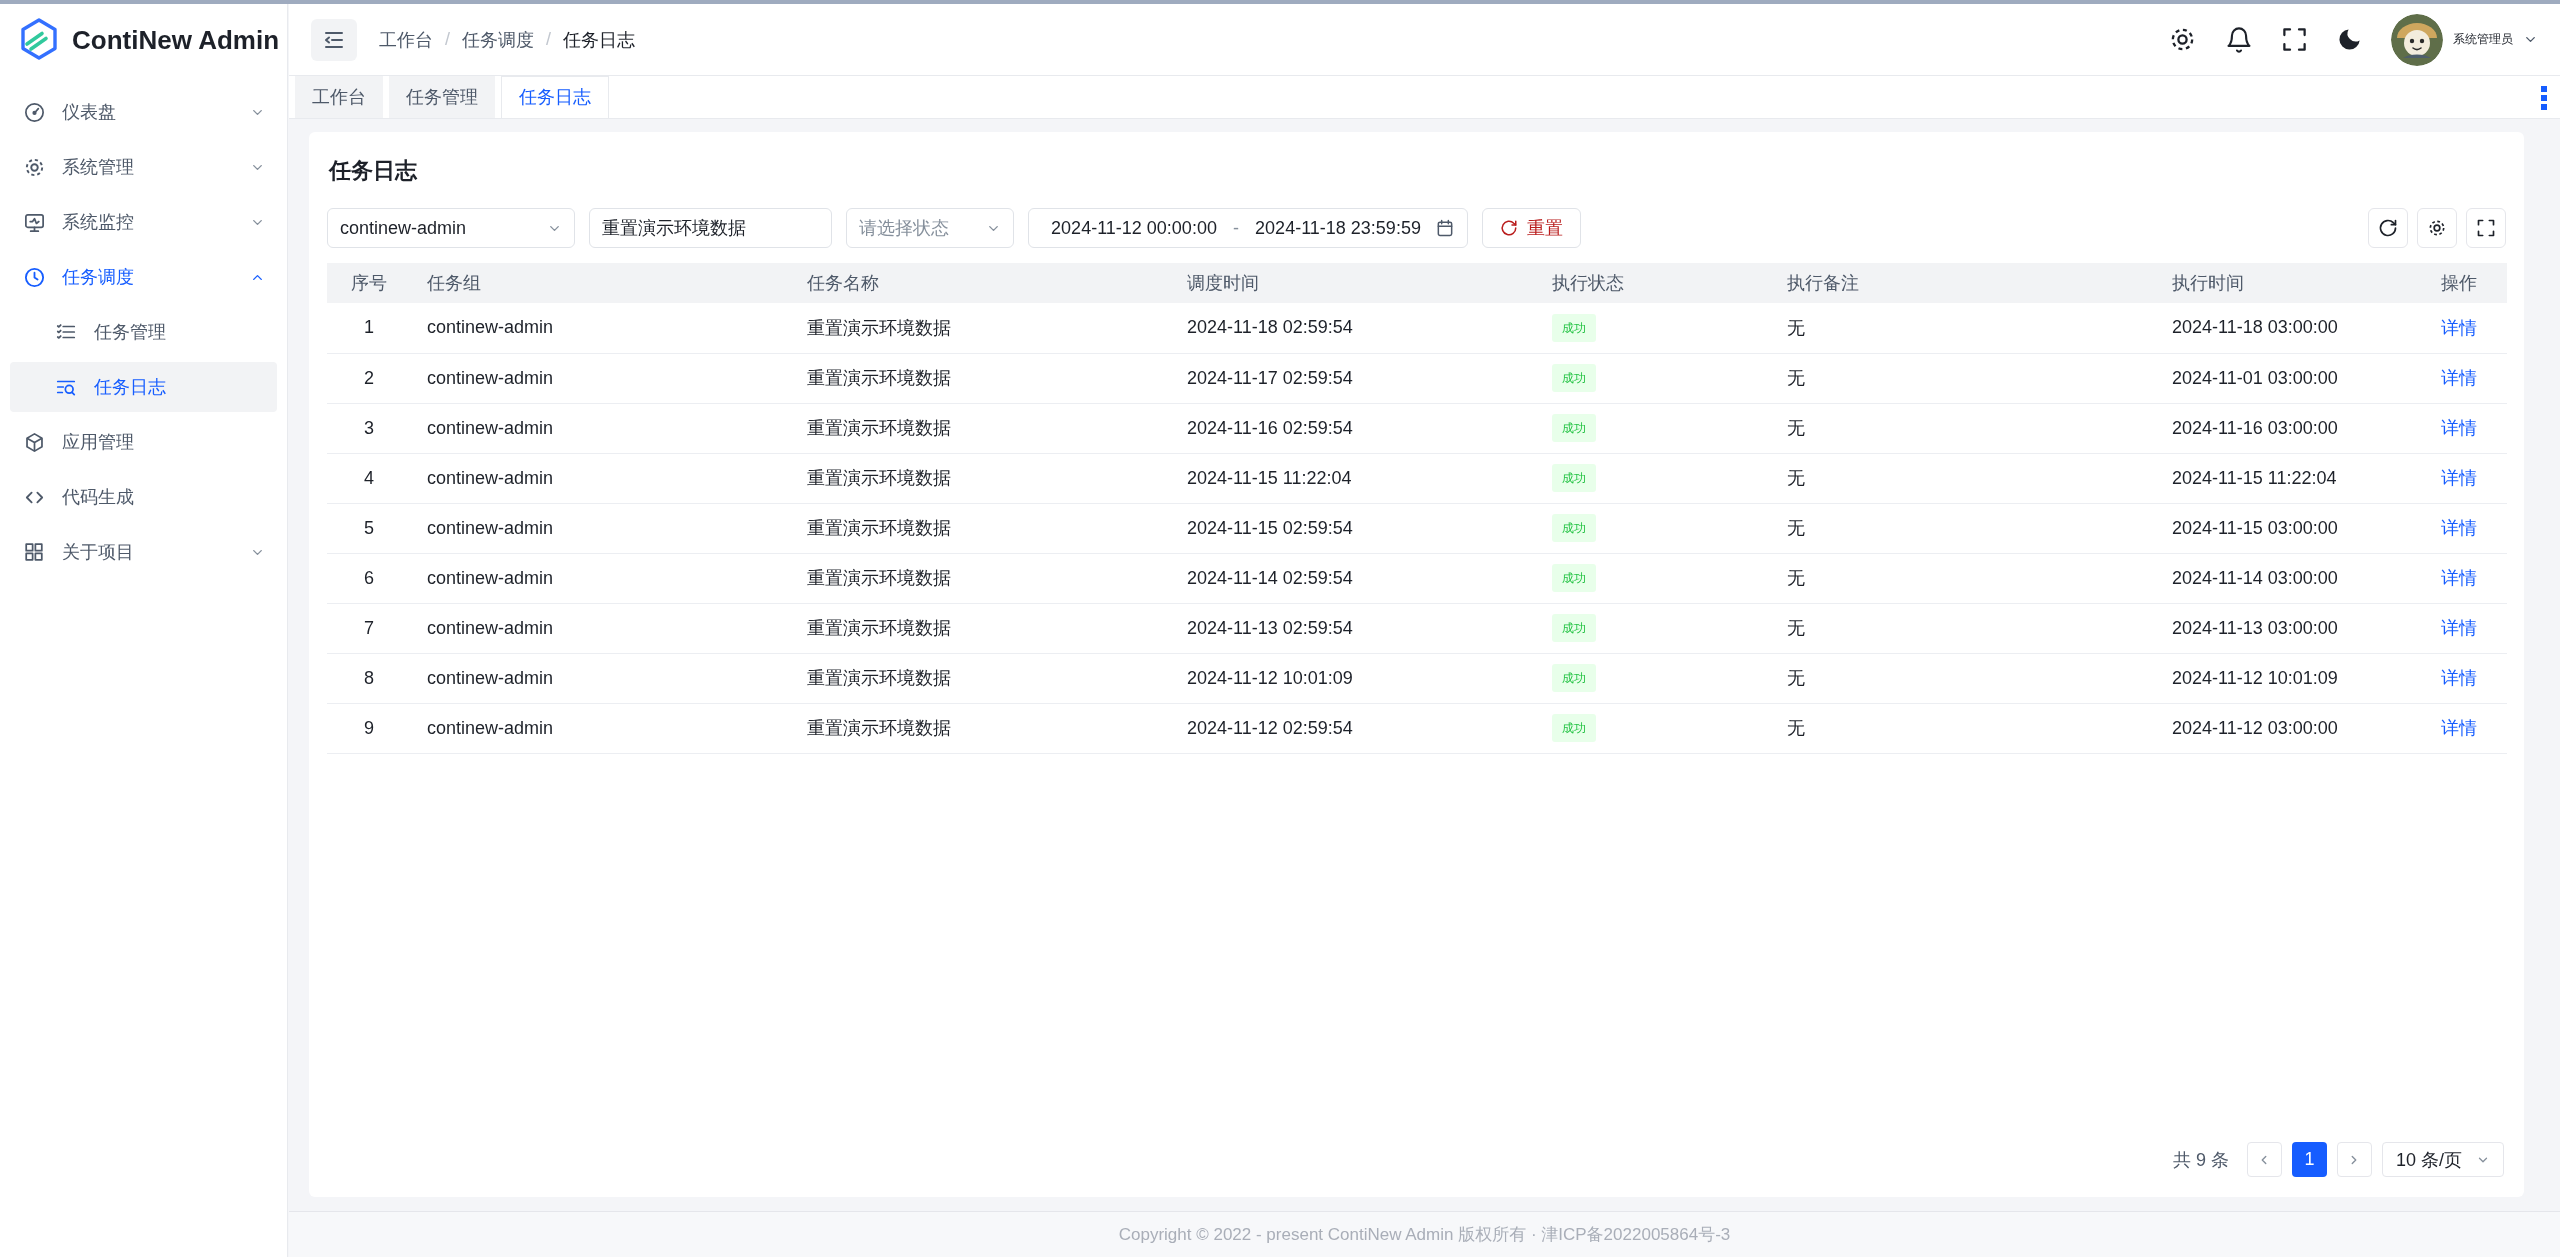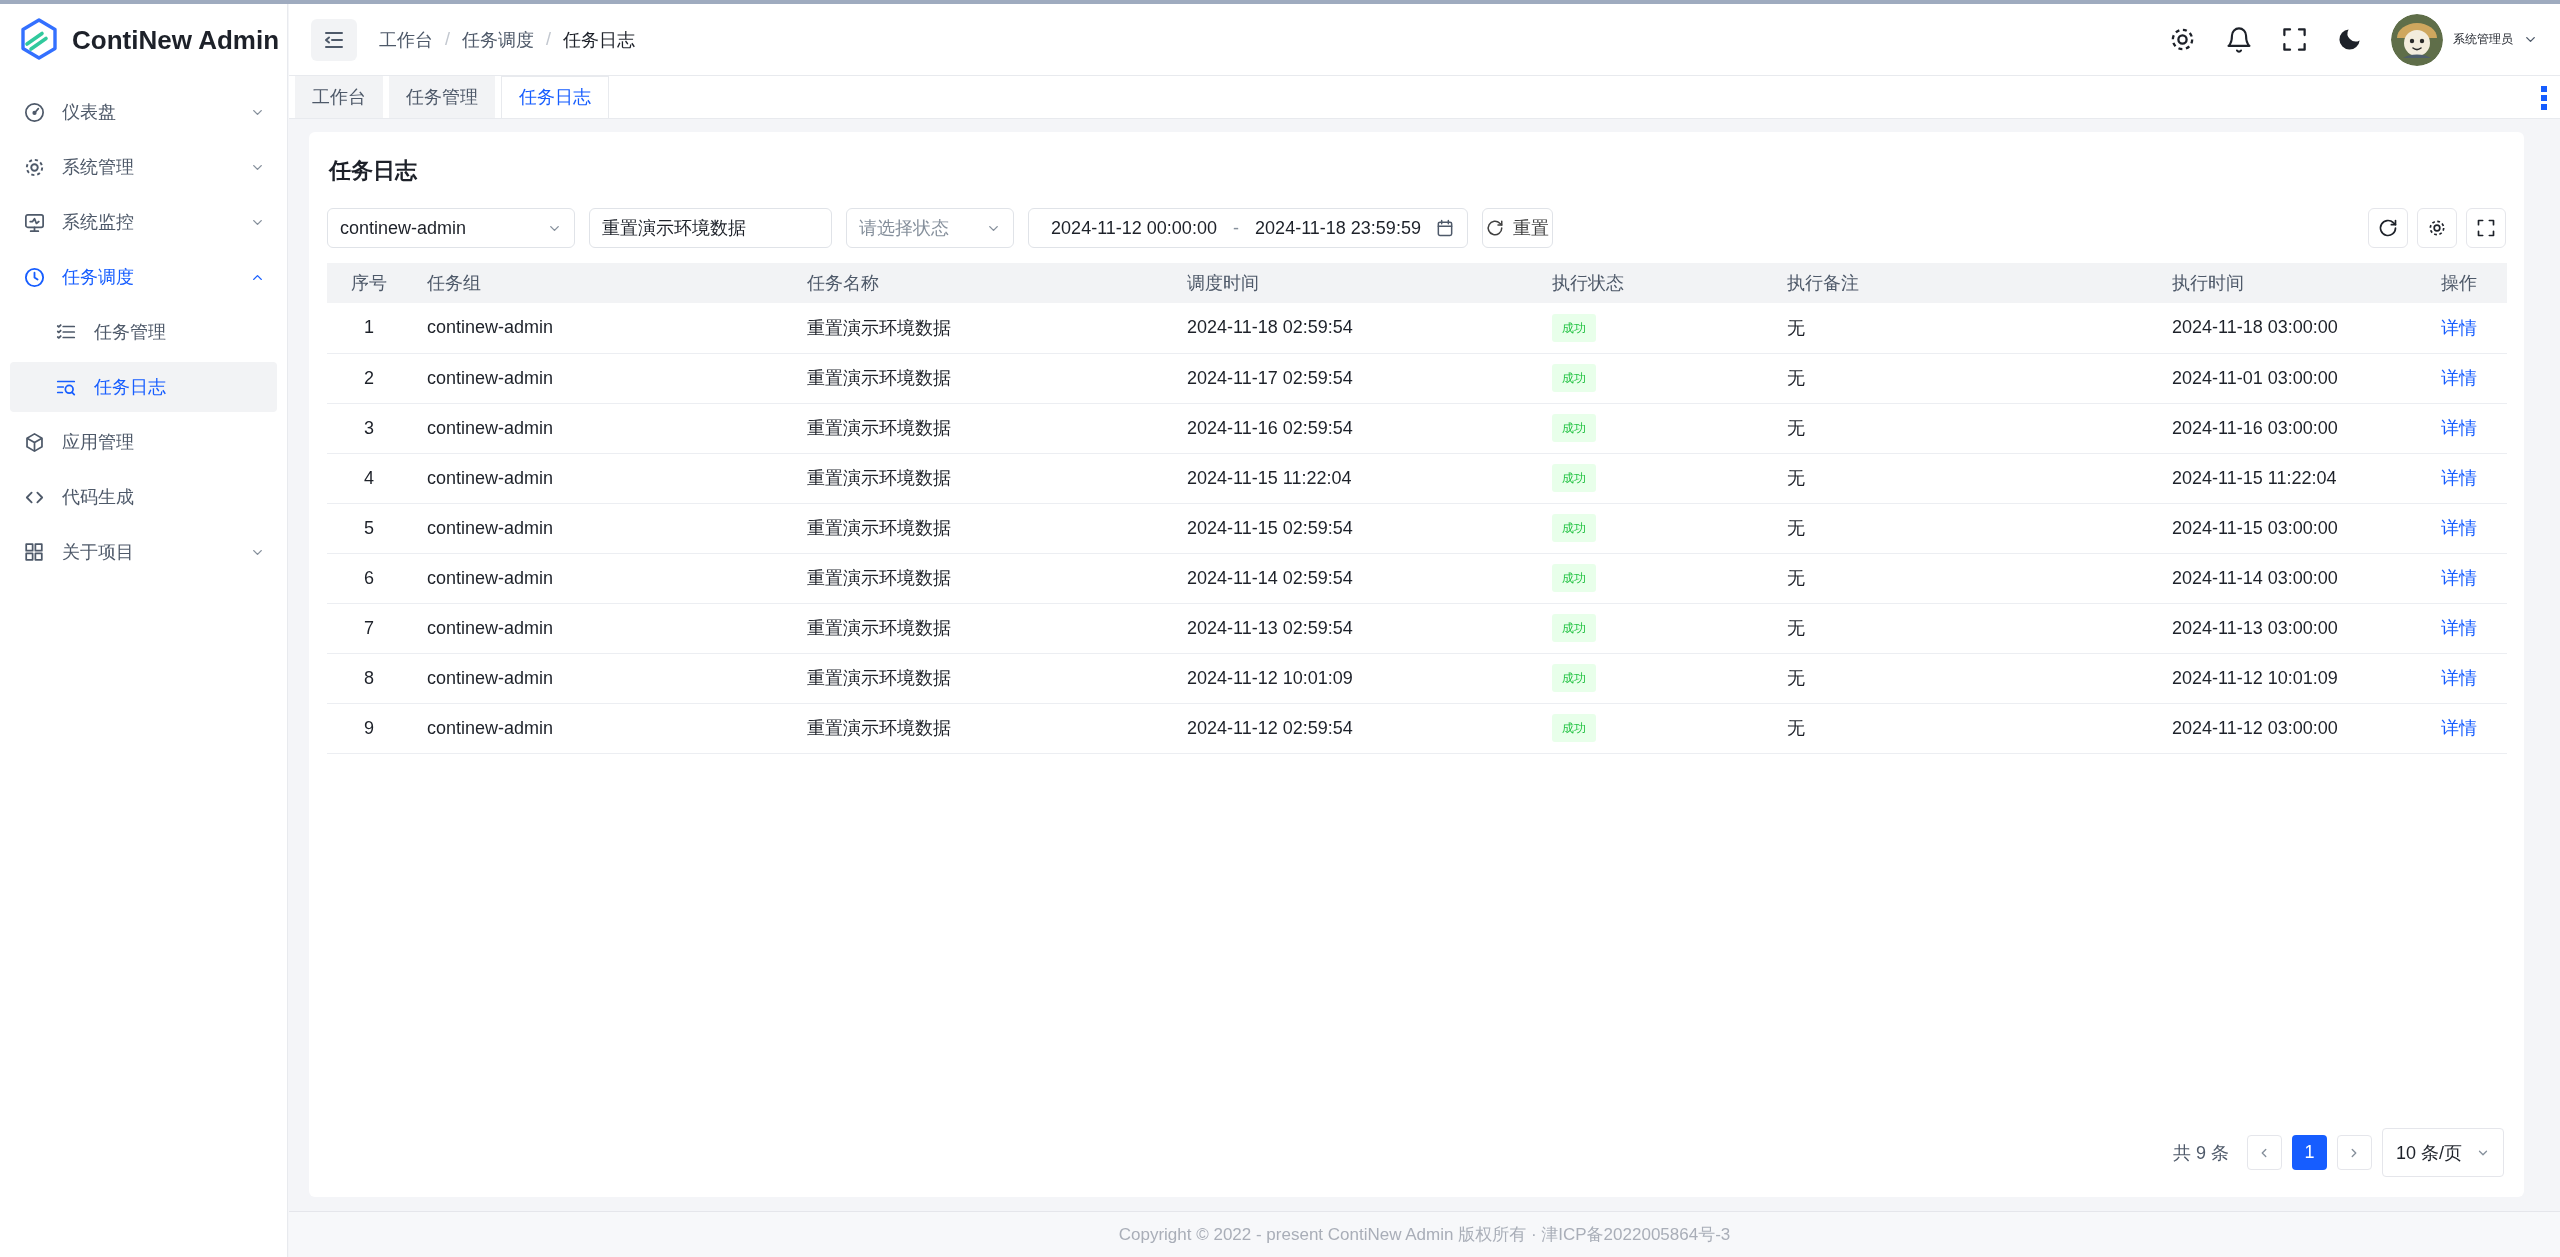--- a/index.html
+++ b/index.html
@@ -56,39 +56,39 @@
   .ctl-select .sel-val{flex:1;}
   .ctl-group{width:248px;}
   .ctl-status{width:168px;}
   .ctl-status .sel-val{color:#86909c;}
   input.ctl-input{width:243px;outline:none;font-family:inherit;}
   .ctl-date{width:440px;gap:0;cursor:pointer;}
   .ctl-date .d-start,.ctl-date .d-end{flex:1;text-align:center;}
   .ctl-date .d-sep{color:#86909c;padding:0 6px;}
   .ctl-date .cal{color:#4e5969;margin-left:4px;}
   .btn-reset{height:40px;border:1px solid #e0e3e8;border-radius:6px;background:#fff;display:flex;align-items:center;
-             gap:9px;padding:0 3px;font-size:18px;cursor:pointer;color:#404040;}
+             gap:9px;padding:0 17px;font-size:18px;cursor:pointer;color:#b91c1c;}
   .filter-right{margin-left:auto;display:flex;gap:9px;}
   .icon-btn{width:40px;height:40px;border:1px solid #e5e6eb;border-radius:6px;background:#fff;display:grid;place-items:center;color:#1d2129;cursor:pointer;}
 
   
   .table-wrap{margin-top:15px;flex:0 0 auto;}
   table{width:100%;border-collapse:collapse;font-size:18px;table-layout:fixed;}
   thead th{background:#f2f3f5;height:40px;font-weight:normal;color:#4e5969;text-align:left;padding:0 16px;overflow:hidden;white-space:nowrap;}
   tbody td{height:50px;border-bottom:1px solid #eceef2;padding:0 16px;overflow:hidden;white-space:nowrap;}
   th.c-center,td.c-center{text-align:center;padding:0 4px;}
   .badge{display:inline-block;background:#e8ffea;color:#23c343;font-size:12px;line-height:28px;padding:0 10px;border-radius:3px;}
   .link{color:#165dff;text-decoration:none;cursor:pointer;}
 
   
   .pager{margin-top:auto;display:flex;align-items:center;justify-content:flex-end;gap:10px;padding:12px 2px 8px;flex:0 0 auto;}
   .pg-total{color:#4e5969;margin-right:8px;font-size:18px;}
   .pg-btn{width:35px;height:35px;border:1px solid #e5e6eb;border-radius:4px;background:#fff;display:grid;place-items:center;color:#86909c;cursor:pointer;}
   .pg-cur{width:35px;height:35px;border-radius:4px;background:#165dff;color:#fff;display:grid;place-items:center;font-size:18px;cursor:pointer;}
-  .pg-size{height:49px;border:1px solid #e5e6eb;border-radius:4px;background:#fff;display:flex;align-items:center;gap:14px;padding:0 13px;font-size:18px;cursor:pointer;}
+  .pg-size{height:35px;border:1px solid #e5e6eb;border-radius:4px;background:#fff;display:flex;align-items:center;gap:14px;padding:0 13px;font-size:18px;cursor:pointer;}
 
   
   .footer{height:46px;border-top:1px solid #e5e6eb;background:#f7f8fa;display:flex;align-items:center;justify-content:center;
           color:#a9aeb8;font-size:17px;flex:0 0 auto;}
 </style>
 </head>
 <body>
 
 <div class="page">
   <div class="topstrip"></div>

